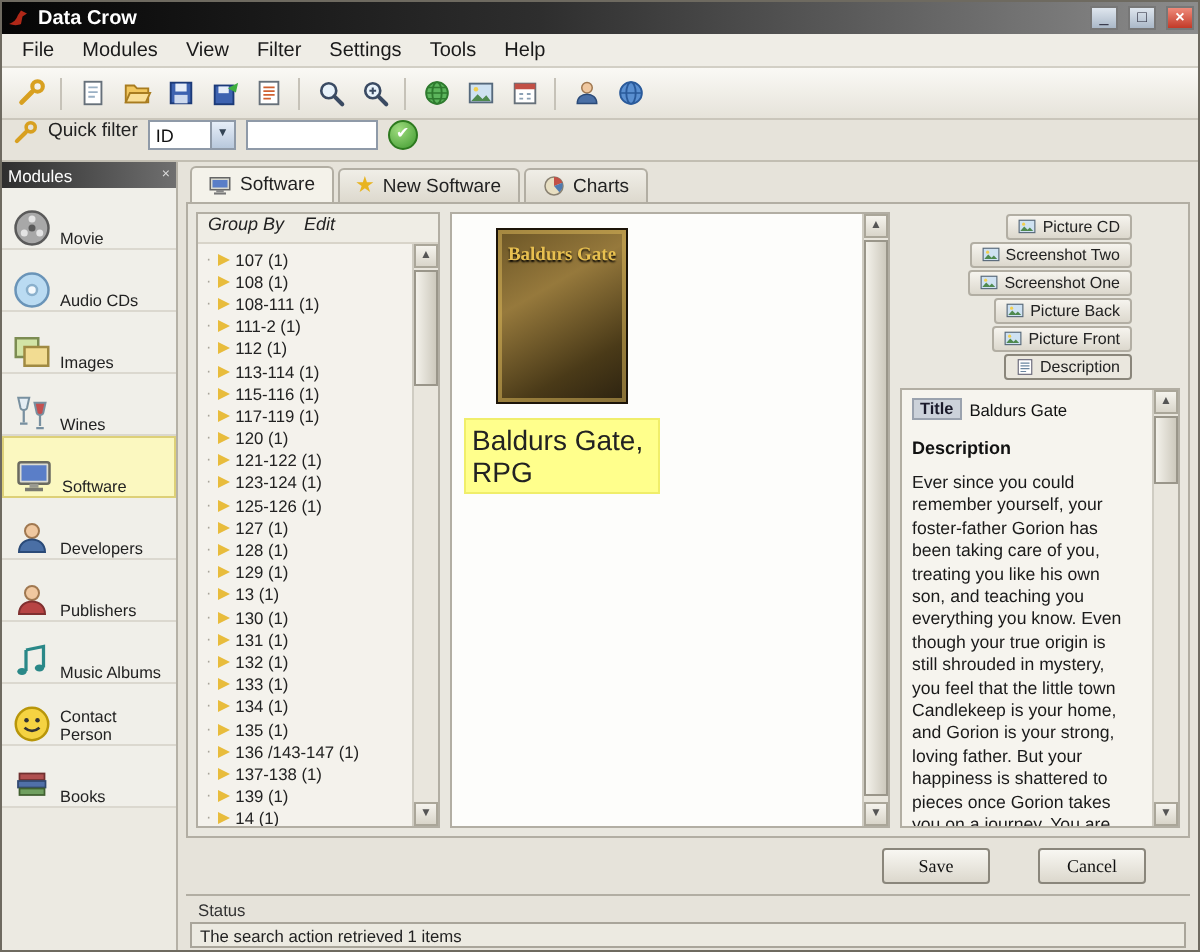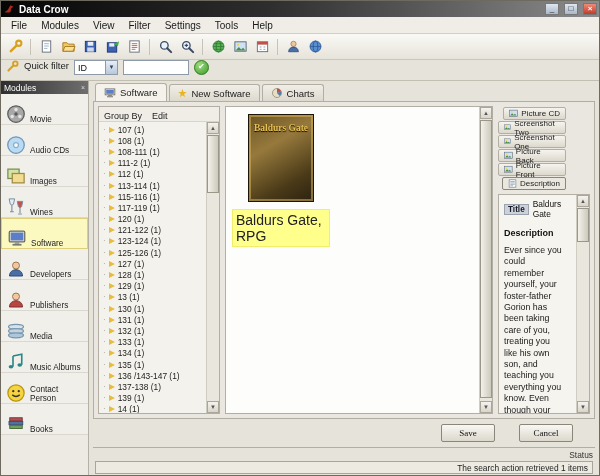--- a/index.html
+++ b/index.html
@@ -34,52 +34,52 @@
 .mod-icon{width:20px;height:20px;flex:none;}
 .module-label{font-size:8.2px;color:#222;line-height:9px;}
 .content{flex:1;display:flex;flex-direction:column;min-width:0;padding:2px 4px 0 4px;}
 .tabs-row{flex:none;height:18px;display:flex;align-items:flex-end;gap:2px;padding-left:2px;}
 .tab{display:flex;align-items:center;gap:4px;height:17px;padding:0 8px;border:1px solid #b2aea3;border-bottom:none;border-radius:3px 3px 0 0;background:linear-gradient(#f0eee7,#ddd9ce);font-size:9.5px;color:#222;}
 .tab.selected{background:#f4f2ea;height:18px;}
 .tab svg{width:12px;height:12px;}
 .star-glyph{color:#e8b420;font-size:11px;line-height:10px;}
 .tab-content{flex:1;display:flex;gap:5px;border:1px solid #b2aea3;background:#e9e7df;padding:4px;min-height:0;}
 .group-panel{flex:none;width:122px;display:flex;flex-direction:column;border:1px solid #b2aea3;background:#f4f2ec;}
-.group-menu{flex:none;height:15px;display:flex;gap:10px;align-items:flex-end;padding:0 5px;font-size:9px;color:#222;background:#efede5;border-bottom:1px solid #d8d4c9;}
+.group-menu{flex:none;height:15px;display:flex;gap:10px;align-items:flex-start;padding:0 5px;font-size:9px;color:#222;background:#efede5;border-bottom:1px solid #d8d4c9;font-style:italic;}
 .group-body{flex:1;display:flex;min-height:0;}
 .tree-list{flex:1;overflow:hidden;padding-top:2px;}
 .tree-item{height:11.2px;display:flex;align-items:center;gap:3px;padding-left:4px;white-space:nowrap;}
 .tree-bullet{color:#a8a49a;font-size:8px;line-height:8px;}
 .tree-arrow{width:0;height:0;border-left:6px solid #e8bc3c;border-top:3.5px solid transparent;border-bottom:3.5px solid transparent;flex:none;}
 .tree-text{font-size:8.4px;color:#222;}
 .vscroll{flex:none;width:13px;display:flex;flex-direction:column;background:#e9e6dd;border-left:1px solid #cfccc2;}
 .vs-btn{flex:none;height:12px;background:linear-gradient(#f5f3ed,#d9d5ca);border:1px solid #aaa699;font-size:6px;line-height:10px;text-align:center;color:#555;}
 .vs-track{flex:1;position:relative;}
 .vs-thumb{position:absolute;left:0;right:0;background:linear-gradient(90deg,#f3f1ea,#cdc9bd);border:1px solid #9a968a;}
 .item-view{flex:1;display:flex;border:1px solid #b2aea3;background:#fdfdfb;min-width:0;}
 .item-area{flex:1;padding:7px 0 0 6px;min-width:0;}
 .item-cell{width:98px;display:flex;flex-direction:column;}
 .cover{width:66px;height:88px;margin:0 auto;background:linear-gradient(150deg,#6b5526,#96793c 35%,#4a3a18 75%,#2c2210);border:1px solid #1c1408;box-shadow:inset 0 0 0 2px rgba(214,178,88,.55);display:flex;align-items:flex-start;justify-content:center;padding-top:8px;}
 .cover-title{font-family:"Liberation Serif",serif;font-size:9.5px;font-weight:bold;color:#e8c050;text-align:center;text-shadow:0 1px 1px #000;line-height:11px;}
 .item-label{margin-top:7px;background:#ffff8c;font-size:14px;color:#222;padding:2px 3px;border:1px solid #f0ee6a;}
-.detail-panel{flex:none;width:92px;display:flex;flex-direction:column;min-height:0;}
+.detail-panel{flex:none;width:140px;display:flex;flex-direction:column;min-height:0;}
 .detail-tabs{flex:none;display:flex;flex-direction:column;align-items:flex-end;gap:1px;padding:1px 24px 4px 0;}
 .detail-tab{display:flex;align-items:center;gap:3px;height:13px;padding:0 5px;border:1px solid #b2aea3;border-radius:2px;background:linear-gradient(#f6f4ee,#dcd8cd);font-size:8px;color:#222;}
 .detail-tab.selected{background:#eae7de;border-color:#8a867b;}
 .detail-tab svg{width:9px;height:9px;}
 .desc-box{flex:1;display:flex;border:1px solid #b2aea3;background:#f6f4ee;min-height:0;gap:12px;}
 .desc-content{flex:1;padding:4px 2px 0 5px;overflow:hidden;min-width:0;}
 .title-row{display:flex;align-items:center;gap:4px;margin-bottom:9px;}
 .field-label{background:#ccd2da;border:1px solid #9aa2ae;font-size:8.2px;font-weight:bold;padding:0 3px;color:#1a1a2a;}
 .field-value{font-size:8.4px;color:#111;}
 .desc-header{font-size:9px;font-weight:bold;color:#111;margin-bottom:7px;}
 .desc-text{font-size:8.8px;line-height:11.4px;color:#1a1a1a;}
 .buttons-row{flex:none;height:28px;display:flex;align-items:center;justify-content:flex-end;gap:24px;padding-right:22px;}
 .action-btn{min-width:54px;height:18px;background:linear-gradient(#f8f7f2,#dcd8cd);border:1px solid #8a867b;border-radius:2px;font-size:9px;color:#111;font-family:Liberation Serif, serif;}
-.status-area{flex:none;height:28px;border-top:1px solid #b2aea3;padding:1px 2px 0 2px;text-align:right;}
+.status-area{flex:none;height:28px;border-top:1px solid #b2aea3;padding:1px 2px 0 2px;}
 .status-label{font-size:8.4px;color:#333;padding:1px 0 1px 4px;}
 .status-field{height:13px;background:#eceae1;border:1px solid #a9a59a;font-size:8.4px;color:#222;padding:1px 4px;}
 </style>
 </head>
 <body>
 
 <div class="window">
 
   <div class="titlebar">
     <svg class="app-logo" viewBox="0 0 16 16">
@@ -262,28 +262,20 @@
             <path d="M2.8 13.6c0-3.2 2.4-5 5.2-5s5.2 1.8 5.2 5z" fill="#4a6fa5" stroke="#2a4a78" stroke-width=".8"></path>
           </svg>
         <span class="module-label">Developers</span>
       </div>
       <div class="module-item">
         <svg class="mod-icon" viewBox="0 0 16 16">
             <circle cx="8" cy="5.2" r="2.8" fill="#f0c8a0" stroke="#a07850" stroke-width=".8"></circle>
             <path d="M2.8 13.6c0-3.2 2.4-5 5.2-5s5.2 1.8 5.2 5z" fill="#b84444" stroke="#803030" stroke-width=".8"></path>
           </svg>
         <span class="module-label">Publishers</span>
-      </div>
-      <div class="module-item">
-        <svg class="mod-icon" viewBox="0 0 16 16">
-            <ellipse cx="8" cy="4.6" rx="6" ry="2" fill="#d6e2ec" stroke="#7a96ac"></ellipse>
-            <ellipse cx="8" cy="8" rx="6" ry="2" fill="#c2d4e4" stroke="#7a96ac"></ellipse>
-            <ellipse cx="8" cy="11.4" rx="6" ry="2" fill="#aec6da" stroke="#7a96ac"></ellipse>
-          </svg>
-        <span class="module-label">Media</span>
       </div>
       <div class="module-item">
         <svg class="mod-icon" viewBox="0 0 16 16">
             <path d="M5.6 3.2l7-1.4v8.4M5.6 3.2v8.4" fill="none" stroke="#2a8888" stroke-width="1.3"></path>
             <ellipse cx="4" cy="11.8" rx="1.9" ry="1.4" fill="#2a8888"></ellipse>
             <ellipse cx="11" cy="10.4" rx="1.9" ry="1.4" fill="#2a8888"></ellipse>
           </svg>
         <span class="module-label">Music Albums</span>
       </div>
       <div class="module-item">

